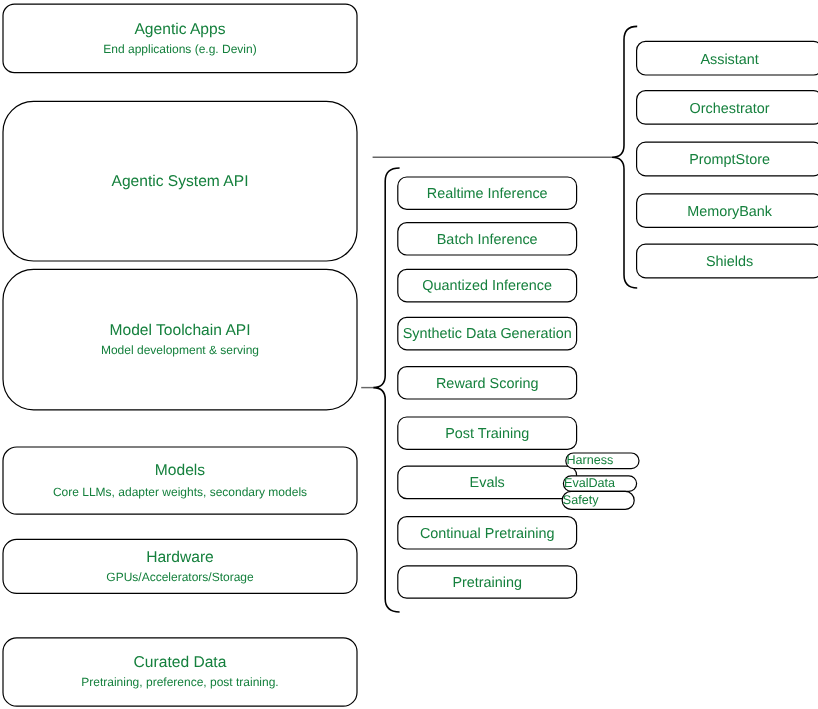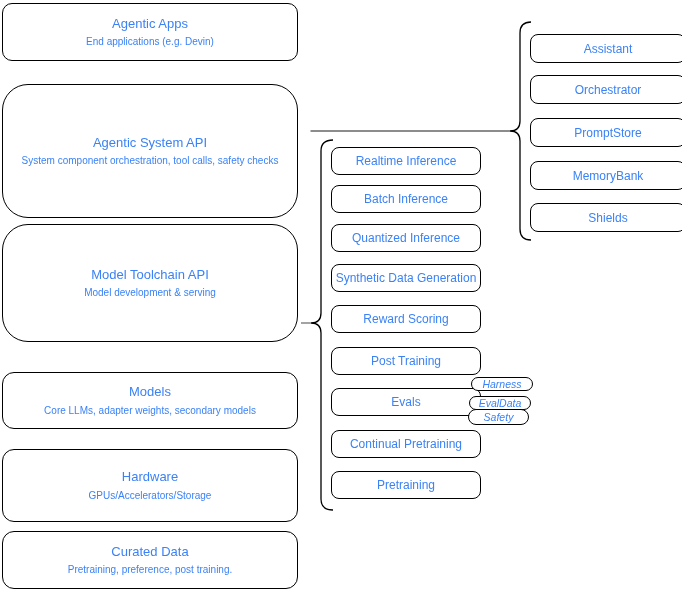--- a/index.html
+++ b/index.html
@@ -1,65 +1,64 @@
 <!DOCTYPE html>
 <html><head>
 <meta charset="utf-8">
 <style>
   html,body { margin:0; padding:0; background:#ffffff; }
   .canvas {
     position:relative; width:682px; height:591px; background:#ffffff;
-    font-family:"Liberation Sans", sans-serif; color:#3b82f6; overflow:hidden;
+    font-family:"Liberation Sans", sans-serif; color:#15803d; overflow:hidden;
   }
   svg.layer { position:absolute; left:0; top:0; width:682px; height:591px; }
   .box {
     position:absolute; background:#ffffff; border:1px solid #000000;
     box-sizing:border-box; display:flex; flex-direction:column;
     align-items:center; justify-content:center; text-align:center;
   }
   .lbox { left:2px; width:296px; }
   .lbox .title { font-size:13px; line-height:1.2; }
   .lbox .subtitle { font-size:10px; line-height:1.3; margin-top:4px; }
   .mbox { left:331px; width:150px; height:28px; border-radius:8px; font-size:12px;text-align:center; }
   .rbox { left:530px; width:156px; height:29px; border-radius:8px; font-size:12px; }
   .pill {
     position:absolute; background:#ffffff; border:1px solid #000000;
     border-radius:8px; box-sizing:border-box; font-size:10.5px;
-    display:flex; align-items:center; justify-content:center; line-height:1;font-style:italic;
+    display:flex; align-items:center; line-height:1;
   }
 </style>
 </head>
 <body>
 
 <div class="canvas">
 
   <svg class="layer">
     <path d="M310.5 131 L510 131" stroke="#666666" stroke-width="1.3" fill="none"></path>
     <path d="M301 323 L311 323" stroke="#666666" stroke-width="1.2" fill="none"></path>
     <path d="M531 22 Q520 22 520 33 L520 121 Q520 131 510 131 Q520 131 520 141 L520 229 Q520 240 531 240" stroke="#000000" stroke-width="1.3" fill="none"></path>
     <path d="M333 140 Q321 140 321 151 L321 313 Q321 323 311 323 Q321 323 321 333 L321 499 Q321 510 333 510" stroke="#000000" stroke-width="1.3" fill="none"></path>
   </svg>
 
   <div class="box lbox" style="top:3px;height:58px;border-radius:10px">
     <div class="title">Agentic Apps</div>
     <div class="subtitle">End applications (e.g. Devin)</div>
   </div>
   <div class="box lbox" style="top:84px;height:134px;border-radius:26px">
     <div class="title">Agentic System API</div>
-    <div class="subtitle">System component orchestration, tool calls, safety checks</div>
   </div>
   <div class="box lbox" style="top:224px;height:118px;border-radius:26px">
     <div class="title">Model Toolchain API</div>
     <div class="subtitle">Model development &amp; serving</div>
   </div>
   <div class="box lbox" style="top:372px;height:57px;border-radius:12px">
     <div class="title">Models</div>
     <div class="subtitle">Core LLMs, adapter weights, secondary models</div>
   </div>
-  <div class="box lbox" style="top:449px;height:73px;border-radius:12px">
+  <div class="box lbox" style="top:449px;height:46px;border-radius:12px">
     <div class="title">Hardware</div>
     <div class="subtitle">GPUs/Accelerators/Storage</div>
   </div>
   <div class="box lbox" style="top:531px;height:58px;border-radius:12px">
     <div class="title">Curated Data</div>
     <div class="subtitle">Pretraining, preference, post training.</div>
   </div>
 
   <div class="box mbox" style="top:147px">
     <span>Realtime Inference</span>

